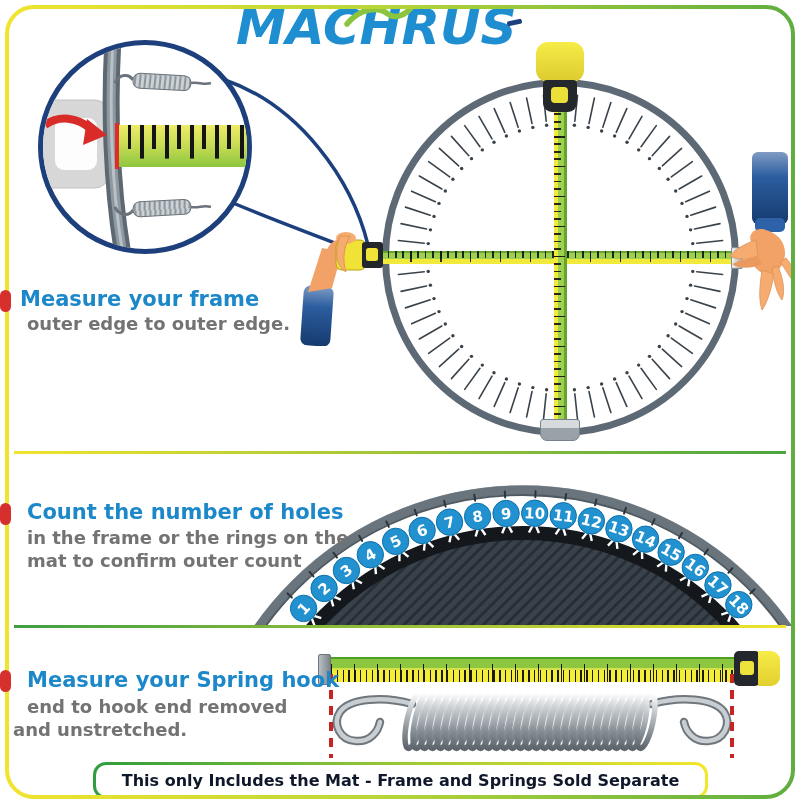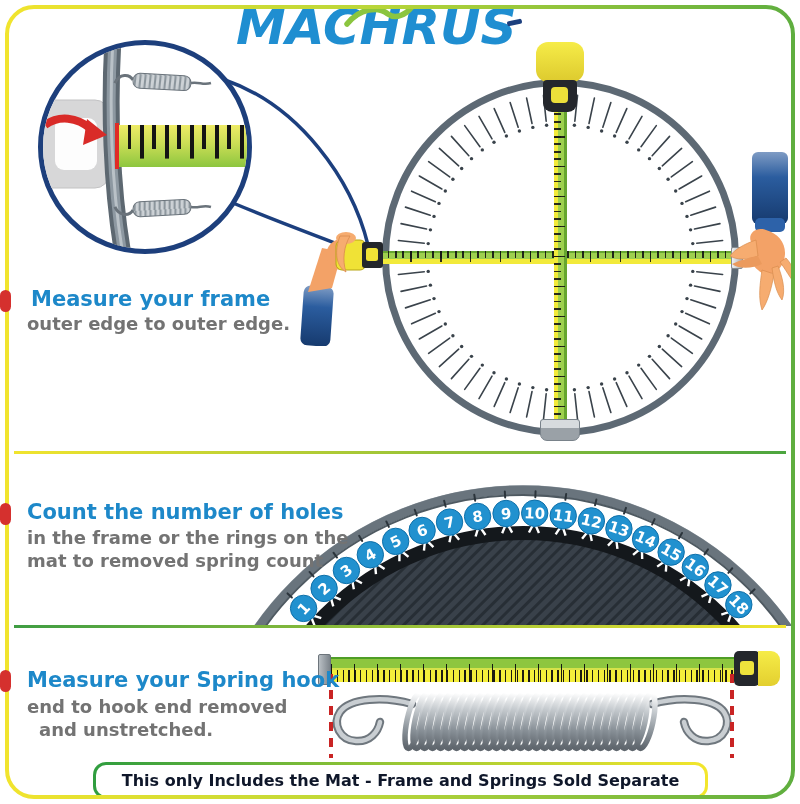--- a/index.html
+++ b/index.html
@@ -295,29 +295,29 @@
     <div class="abs inset-ruler"></div>
   </div>
 
   <div class="abs brand">MACHRUS</div>
   <svg class="abs" style="left:344px;top:4px;z-index:4;" width="70" height="24" viewBox="0 0 70 24">
     <path d="M3,20 C16,4 34,2 44,10 C52,16 62,10 67,4" fill="none" stroke="#8bc53f" stroke-width="5.5" stroke-linecap="round"></path>
   </svg>
   <div class="abs brand-dash"></div>
 
   <div class="abs red-pill" style="left:0px;top:290px;"></div>
-  <div class="abs step-head" style="left:31px;top:287px;">Measure your frame</div>
+  <div class="abs step-head" style="left:20px;top:287px;">Measure your frame</div>
   <div class="abs step-line" style="left:27px;top:313px;">outer edge to outer edge.</div>
 
   <div class="abs divider divider-1"></div>
 
   <div class="abs red-pill" style="left:0px;top:503px;"></div>
   <div class="abs step-head" style="left:27px;top:500px;">Count the number of holes</div>
   <div class="abs step-line" style="left:27px;top:527px;">in the frame or the rings on the</div>
-  <div class="abs step-line" style="left:27px;top:550px;">mat to removed spring count</div>
+  <div class="abs step-line" style="left:27px;top:550px;">mat to confirm outer count</div>
 
   <svg class="abs" style="left:238px;top:483px;z-index:4;" width="560" height="143" viewBox="0 0 560 143">
     <defs>
       <pattern id="hatch" width="8" height="8" patternUnits="userSpaceOnUse" patternTransform="rotate(45)">
         <rect width="8" height="8" fill="#39414a"></rect>
         <rect width="3" height="8" fill="#272e35"></rect>
       </pattern>
     </defs>
     <circle cx="285" cy="330" r="327" fill="none" stroke="#9ba4ab" stroke-width="1.5"></circle>
     <circle cx="285" cy="330" r="323" fill="none" stroke="#69747d" stroke-width="9"></circle>
@@ -438,21 +438,21 @@
         <circle cx="500.80194010159533" cy="121.60248886230079" r="13.2" fill="#2191cf" stroke="#0e6fa8" stroke-width="1"></circle>
         <text x="500.80194010159533" y="127.0024888623008" text-anchor="middle" font-size="15" fill="#fff" class="badge-text" transform="rotate(46 500.80194010159533 121.60248886230079)">18</text>
       </g>
   </svg>
 
   <div class="abs divider divider-2"></div>
 
   <div class="abs red-pill" style="left:0px;top:670px;"></div>
   <div class="abs step-head" style="left:27px;top:668px;">Measure your Spring hook</div>
   <div class="abs step-line" style="left:27px;top:696px;">end to hook end removed</div>
-  <div class="abs step-line" style="left:39px;top:719px;">and unstretched.</div>
+  <div class="abs step-line" style="left:13px;top:719px;">and unstretched.</div>
 
   <div class="abs tape2-clip"></div>
   <div class="abs tape2"></div>
   <div class="abs tape2-body">
     <div class="blk"></div>
     <div class="btn"></div>
     <div class="yel"></div>
   </div>
   <div class="abs dash-red" style="left:329px;"></div>
   <div class="abs dash-red" style="left:730px;"></div>

